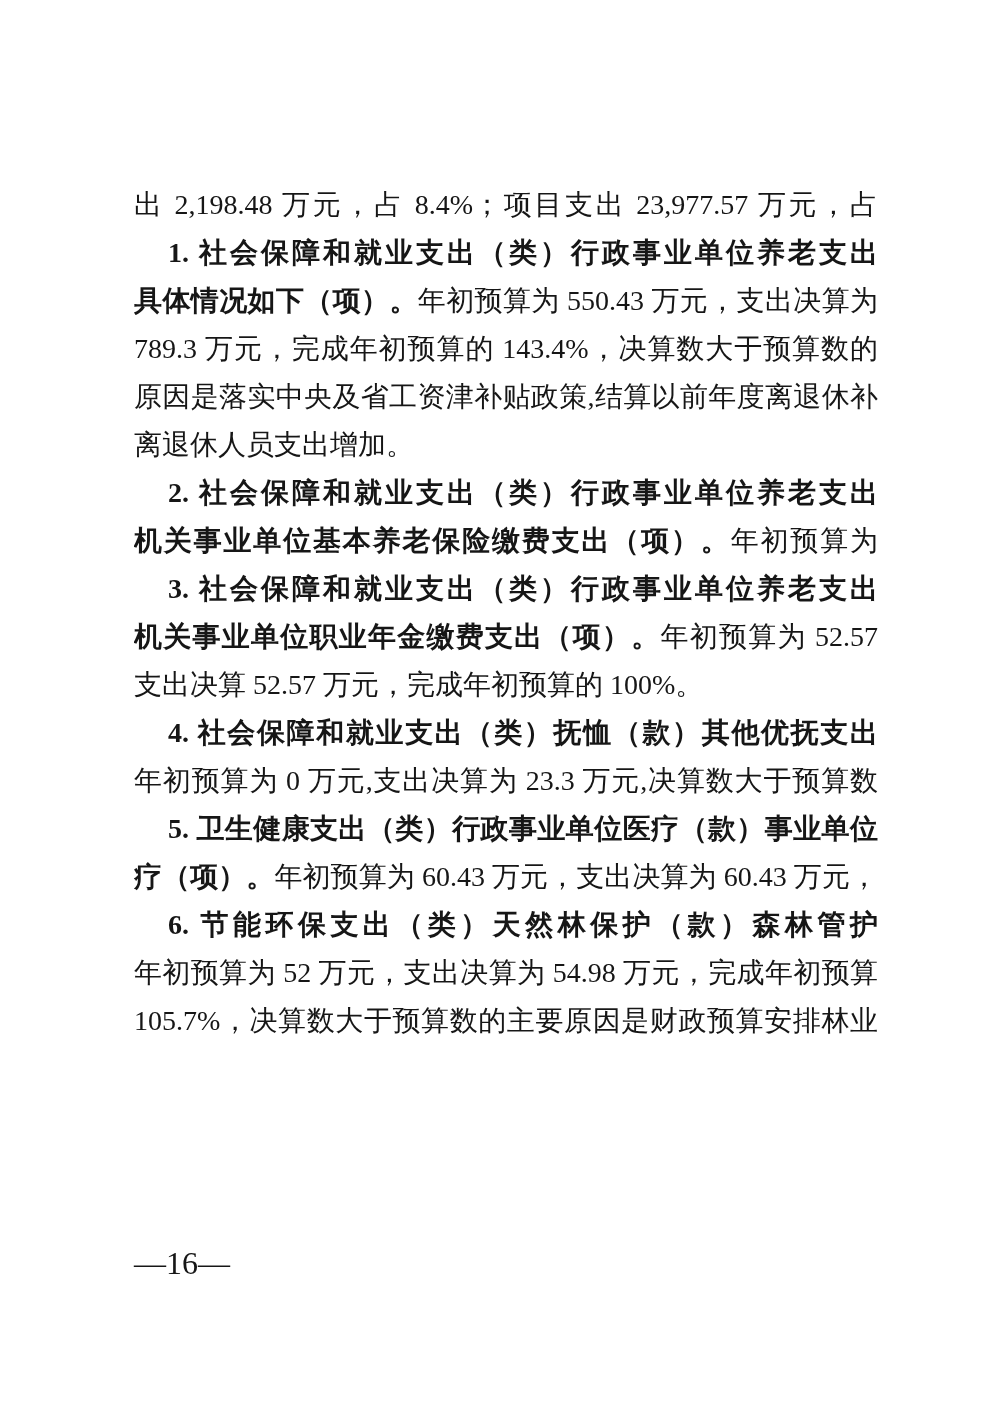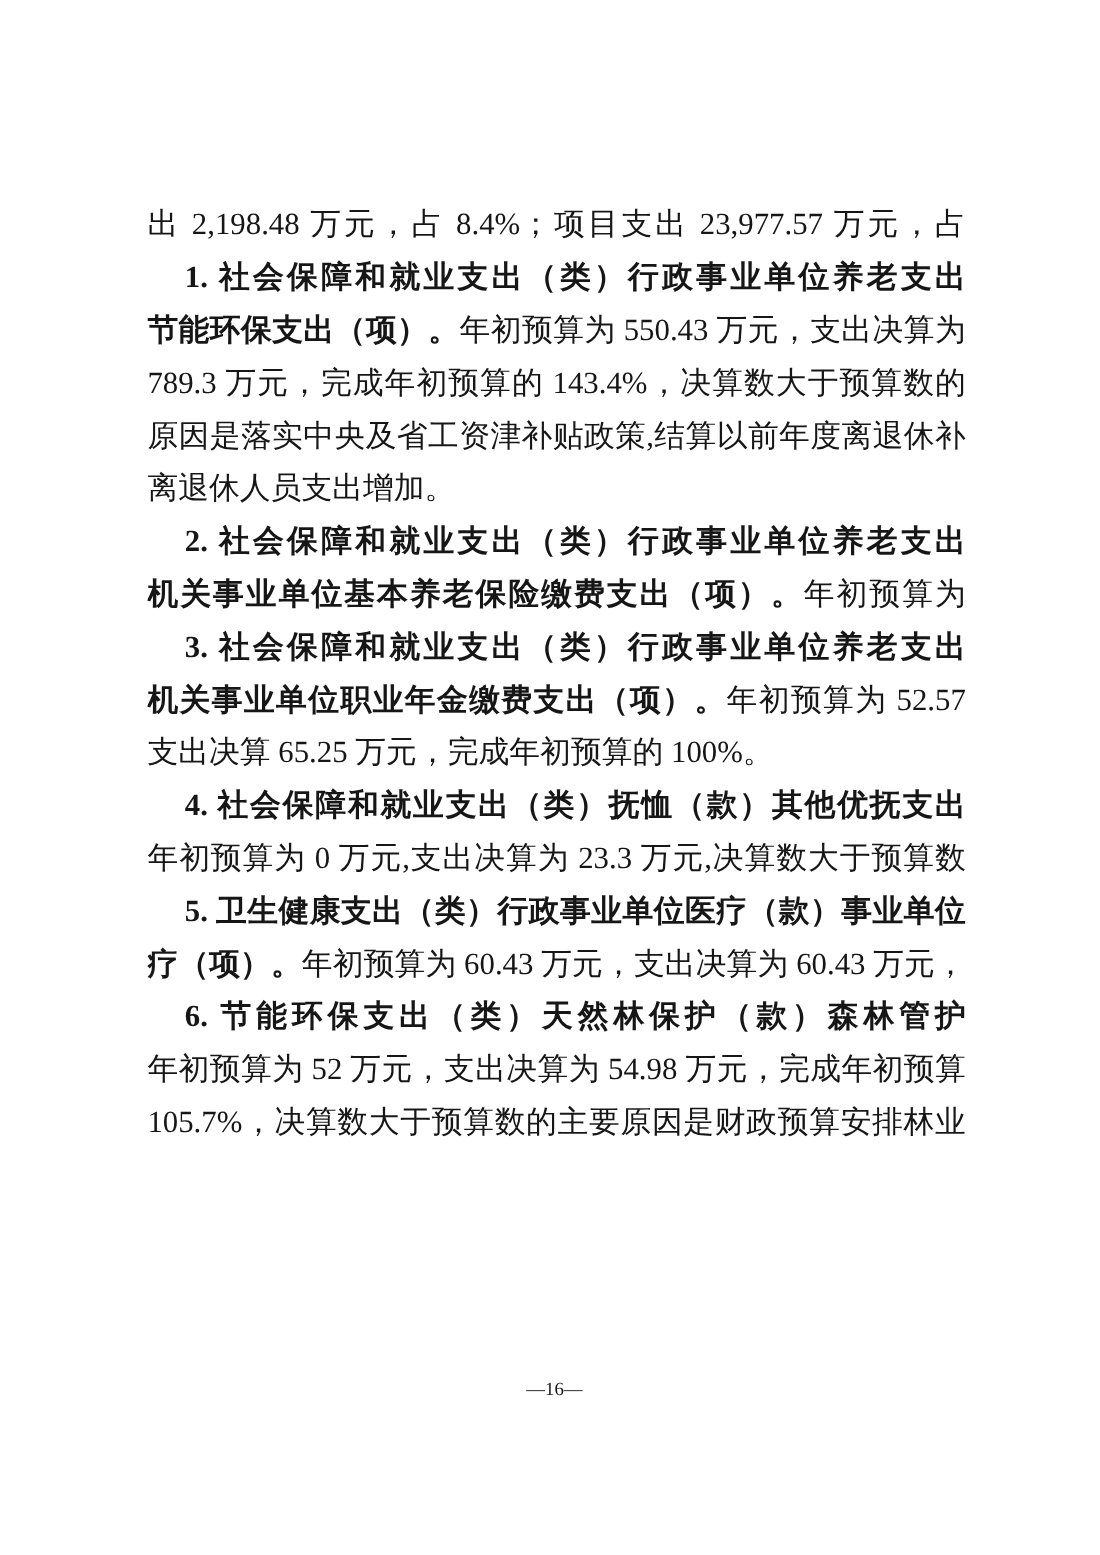--- a/index.html
+++ b/index.html
@@ -38,42 +38,42 @@
     text-indent: 34px;
   }
   .seg-bold {
     font-weight: bold;
   }
   .page-number {
     position: absolute;
     top: 1248px;
     left: 134px;
     width: 740px;
-    text-align: center;
-    font-size: 17px;
+    text-align: left;
+    font-size: 32px;
     line-height: 30px;
     color: #161616;
   }
 </style>
 </head>
 <body>
 
 <div class="page">
   <div class="doc-body">
       <div class="line justify"><span>出 2,198.48 万元，占 8.4%；项目支出 23,977.57 万元，占 91.6%。</span></div>
       <div class="line justify indent"><span class="seg-bold">1. 社会保障和就业支出（类）行政事业单位养老支出（款）</span></div>
-      <div class="line justify"><span class="seg-bold">节能环保支出（项）。</span><span>年初预算为 550.43 万元，支出决算为</span></div>
+      <div class="line justify"><span class="seg-bold">具体情况如下（项）。</span><span>年初预算为 550.43 万元，支出决算为</span></div>
       <div class="line justify"><span>789.3 万元，完成年初预算的 143.4%，决算数大于预算数的主要</span></div>
       <div class="line justify"><span>原因是落实中央及省工资津补贴政策,结算以前年度离退休补贴,</span></div>
       <div class="line"><span>离退休人员支出增加。</span></div>
       <div class="line justify indent"><span class="seg-bold">2. 社会保障和就业支出（类）行政事业单位养老支出（款）</span></div>
       <div class="line justify"><span class="seg-bold">机关事业单位基本养老保险缴费支出（项）。</span><span>年初预算为 105.14</span></div>
       <div class="line justify indent"><span class="seg-bold">3. 社会保障和就业支出（类）行政事业单位养老支出（款）</span></div>
       <div class="line justify"><span class="seg-bold">机关事业单位职业年金缴费支出（项）。</span><span>年初预算为 52.57 万元，</span></div>
-      <div class="line"><span>支出决算 65.25 万元，完成年初预算的 100%。</span></div>
+      <div class="line"><span>支出决算 52.57 万元，完成年初预算的 100%。</span></div>
       <div class="line justify indent"><span class="seg-bold">4. 社会保障和就业支出（类）抚恤（款）其他优抚支出（项）。</span></div>
       <div class="line justify"><span>年初预算为 0 万元,支出决算为 23.3 万元,决算数大于预算数的</span></div>
       <div class="line justify indent"><span class="seg-bold">5. 卫生健康支出（类）行政事业单位医疗（款）事业单位医</span></div>
       <div class="line justify"><span class="seg-bold">疗（项）。</span><span>年初预算为 60.43 万元，支出决算为 60.43 万元，完</span></div>
       <div class="line justify indent"><span class="seg-bold">6. 节能环保支出（类）天然林保护（款）森林管护（项）。</span></div>
       <div class="line justify"><span>年初预算为 52 万元，支出决算为 54.98 万元，完成年初预算的</span></div>
       <div class="line justify"><span>105.7%，决算数大于预算数的主要原因是财政预算安排林业草原</span></div>
     </div>
   <div class="page-number">—16—</div>
 </div>

